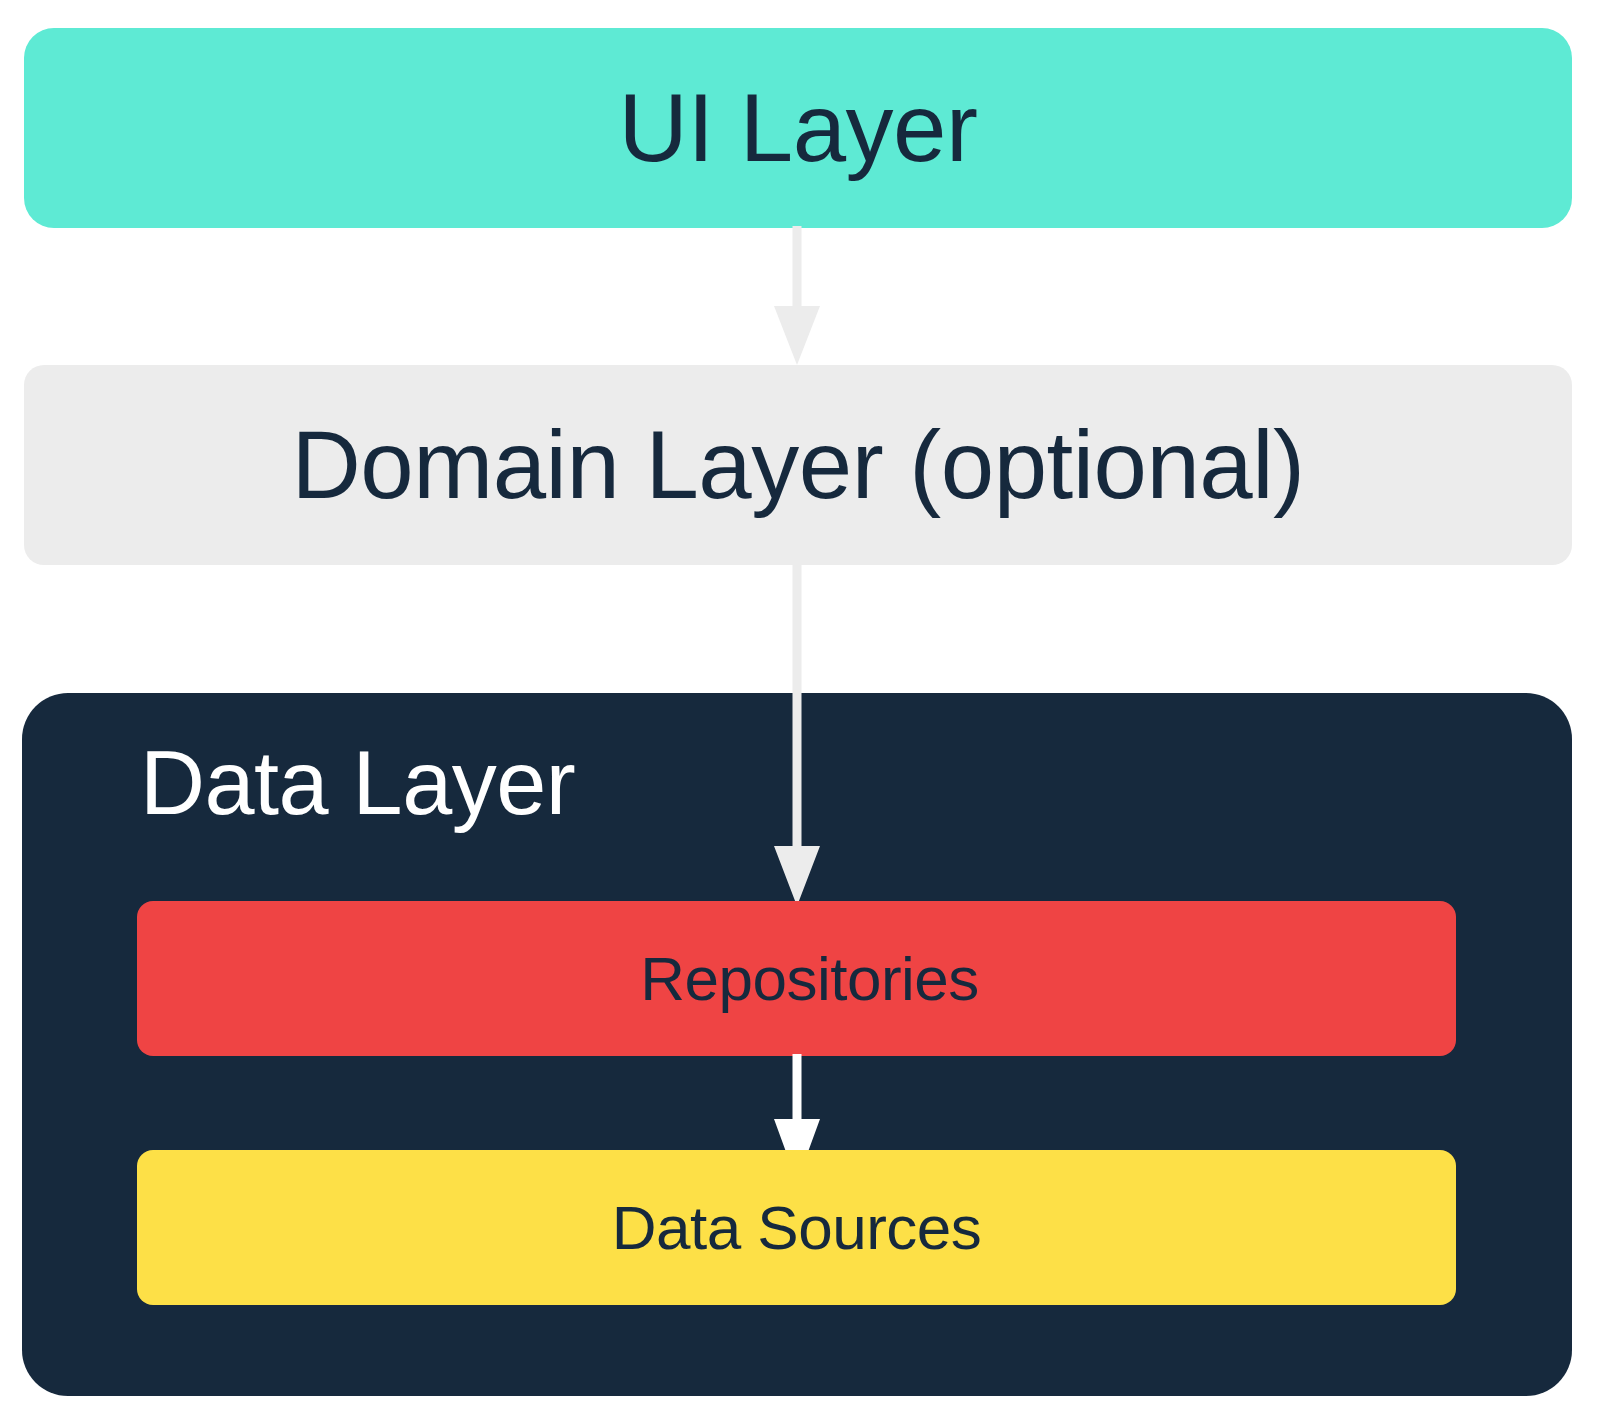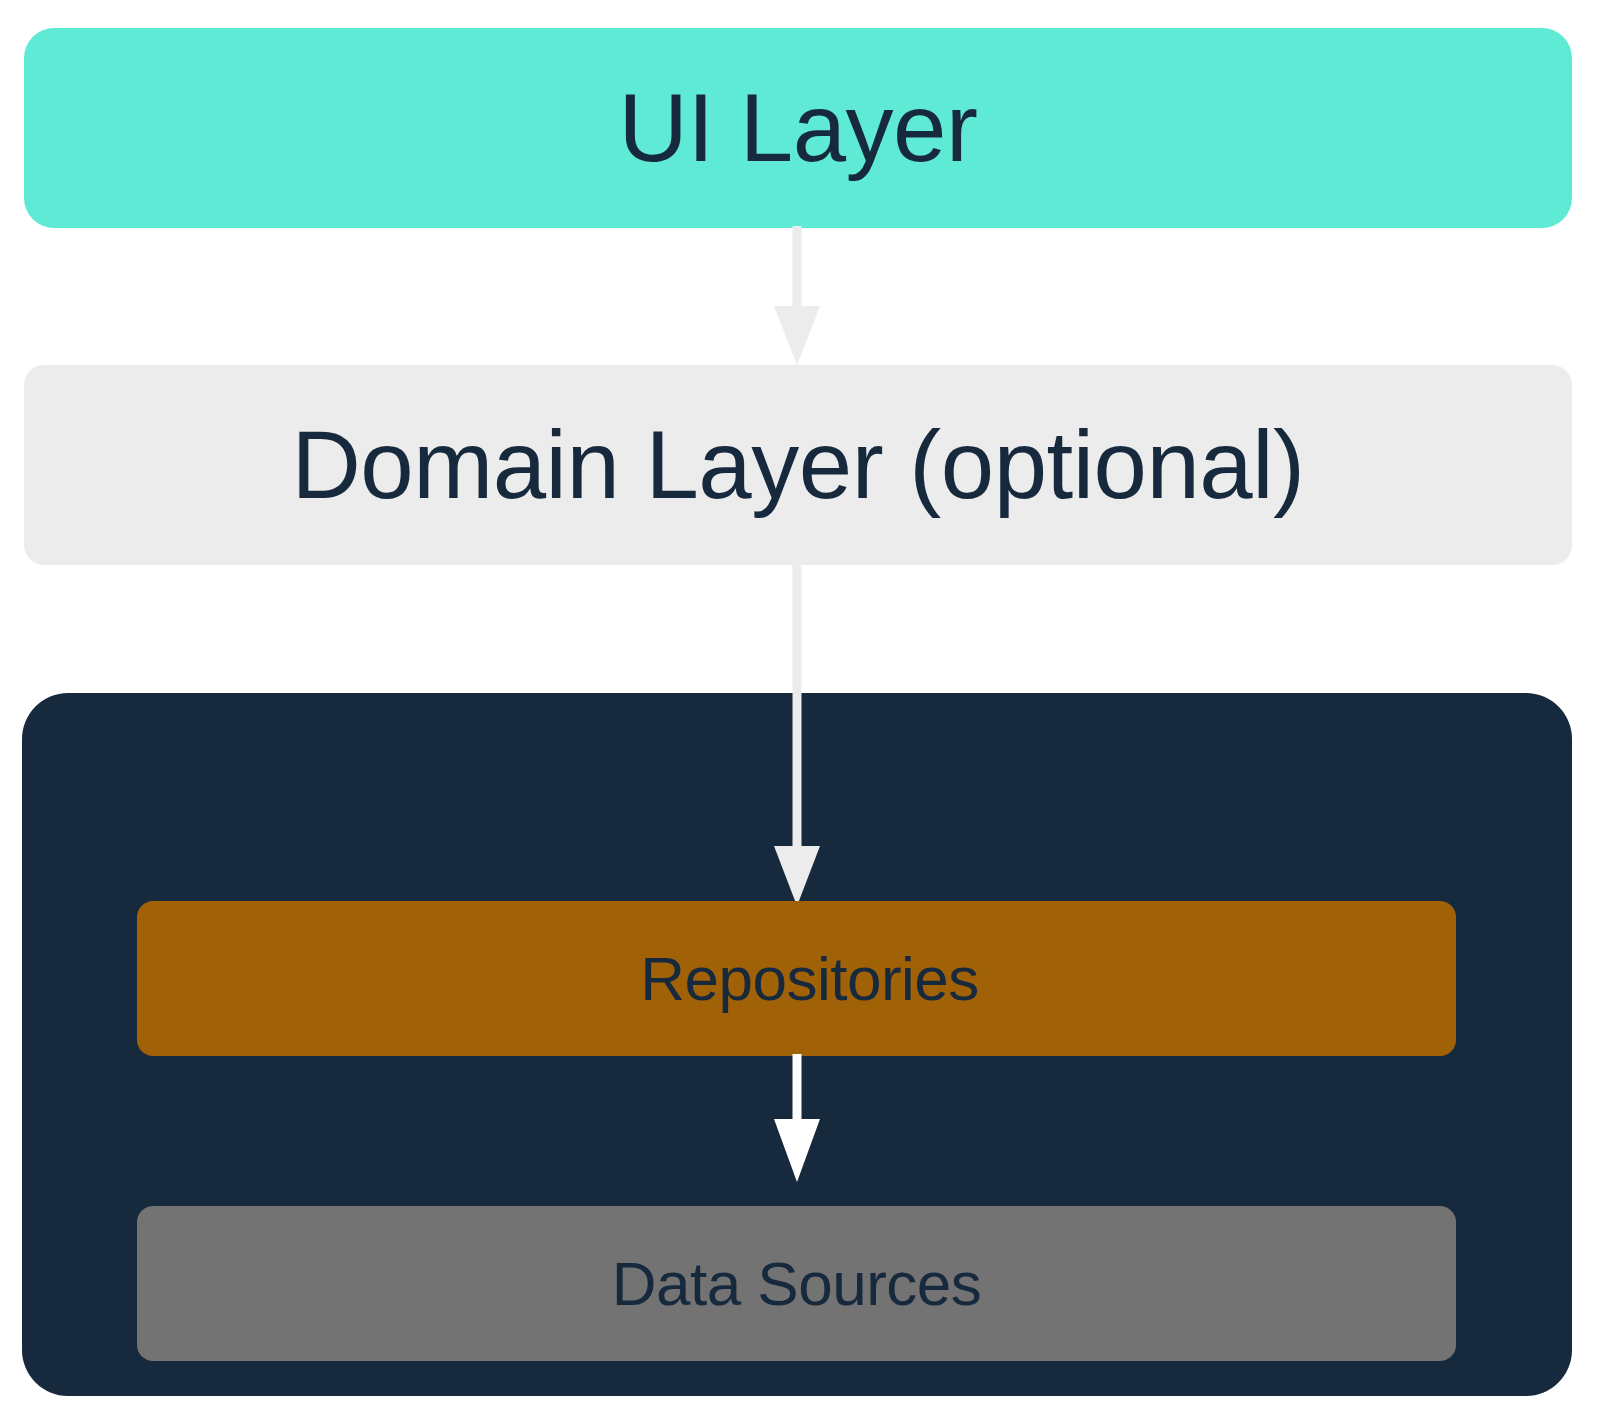--- a/index.html
+++ b/index.html
@@ -80,37 +80,37 @@
     color: #ffffff;
     white-space: nowrap;
   }
 
   
   #repositories-box {
     left: 137px;
     top: 901px;
     width: 1319px;
     height: 155px;
-    background: #a16207;
+    background: #ef4444;
     border-radius: 16px;
     padding-left: 26px;
   }
   #repositories-box .layer-label {
     font-size: 62px;
     color: #16293d;
     font-weight: 400;
   }
 
   
   #data-sources-box {
     left: 137px;
-    top: 1206px;
+    top: 1150px;
     width: 1319px;
     height: 155px;
-    background: #737373;
+    background: #fde047;
     border-radius: 16px;
   }
   #data-sources-box .layer-label {
     font-size: 62px;
     color: #16293d;
     font-weight: 400;
   }
 
   
   .arrow {
@@ -134,20 +134,21 @@
   <svg class="arrow" id="arrow-ui-to-domain" width="92" height="140" viewBox="0 0 92 140">
     <path d="M41.5 0 H50.5 V80 H69 L46 139 L23 80 H41.5 Z" fill="#ececec"></path>
   </svg>
 
   <div class="layer-box" id="domain-layer-box">
     <span class="layer-label">Domain Layer (optional)</span>
   </div>
 
   <div id="data-layer-box"></div>
 
+  <div id="data-layer-title">Data Layer</div>
 
   <svg class="arrow" id="arrow-domain-to-repositories" width="92" height="344" viewBox="0 0 92 344">
     <path d="M41.5 0 H50.5 V283 H69 L46 343 L23 283 H41.5 Z" fill="#ececec"></path>
   </svg>
 
   <div class="layer-box" id="repositories-box">
     <span class="layer-label">Repositories</span>
   </div>
 
   <svg class="arrow" id="arrow-repositories-to-datasources" width="92" height="130" viewBox="0 0 92 130">

